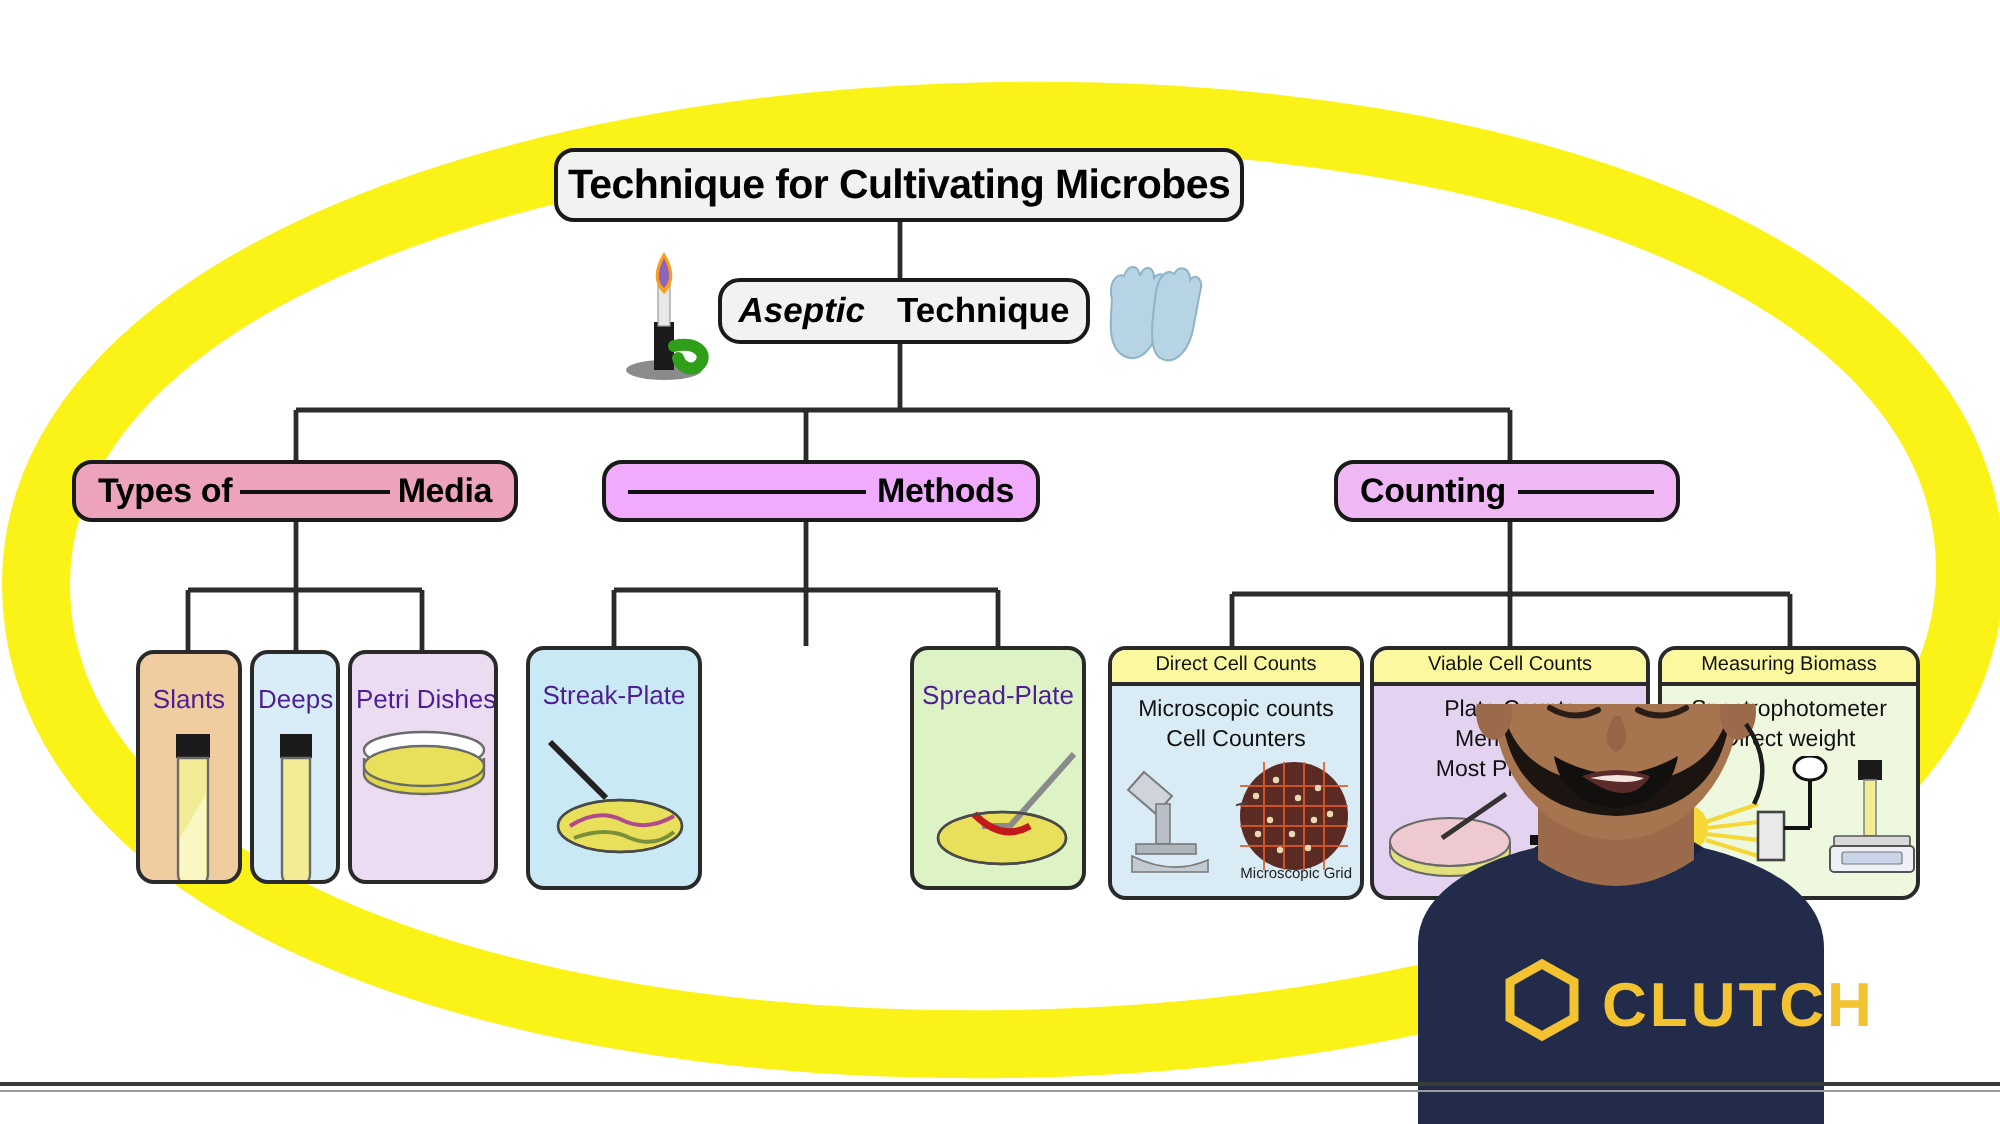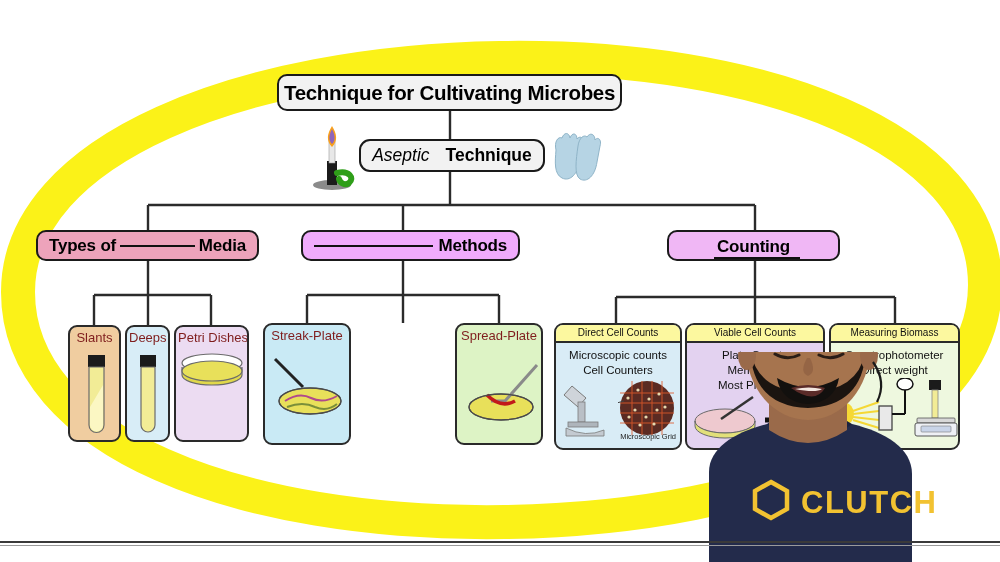--- a/index.html
+++ b/index.html
@@ -35,43 +35,43 @@
   .node-root {
     left: 277px; top: 74px; width: 345px; height: 37px;
     background: #f2f2f2; border-radius: 10px;
     justify-content: center; font-size: 20.5px; letter-spacing: -0.3px;
   }
   .node-aseptic {
     left: 359px; top: 139px; width: 186px; height: 33px;
     background: #f2f2f2; border-radius: 11px;
     justify-content: center; font-size: 17.5px;
   }
-  .node-aseptic .ital { font-style: italic; font-weight: normal; margin-right: 16px; }
+  .node-aseptic .ital { font-style: italic; font-weight: bold; margin-right: 16px; }
 
   .branch {
     height: 31px; border-radius: 10px; padding: 0 11px;
     font-size: 17px; letter-spacing: -0.2px;
   }
   .branch-media   { left: 36px;  top: 230px; width: 223px; background: #eda3bb; justify-content: space-between; }
   .branch-methods { left: 301px; top: 230px; width: 219px; background: #f0abfc; justify-content: flex-end; }
-  .branch-count   { left: 667px; top: 230px; width: 173px; background: #f0b7f5; justify-content: flex-end; flex-direction: column; }
+  .branch-count   { left: 667px; top: 230px; width: 173px; background: #f0b7f5; justify-content: flex-end; }
   .blank { display: inline-block; border-bottom: 2.5px solid #111; vertical-align: 2px; }
   .blank-media   { width: 88px; margin: 0 4px; }
   .blank-methods { width: 150px; margin-right: 6px; }
   .blank-count   { width: 86px; margin-left: 6px; }
 
   
   .card {
     position: absolute; z-index: 12;
     border: 2px solid #2a2a2a; border-radius: 9px;
     overflow: hidden;
   }
   .card-title {
-    text-align: center; font-size: 13px; color: #7f1d1d;
-    padding: 3px 2px 2px; white-space: nowrap;
+    text-align: center; font-size: 13px; color: #4c1d95;
+    padding: 3px 2px 2px; white-space: nowrap; margin-top: 12px;
   }
   .card-body { position: relative; width: 100%; }
 
   
   .c-slants { left: 68px;  top: 325px; width: 53px;  height: 117px; background: #f0cda0; }
   .c-deeps  { left: 125px; top: 325px; width: 45px;  height: 117px; background: #d8edf7; }
   .c-petri  { left: 174px; top: 325px; width: 75px;  height: 117px; background: #ecdcf2; }
 
   
   .c-streak { left: 263px; top: 323px; width: 88px; height: 122px; background: #c9eaf5; }

